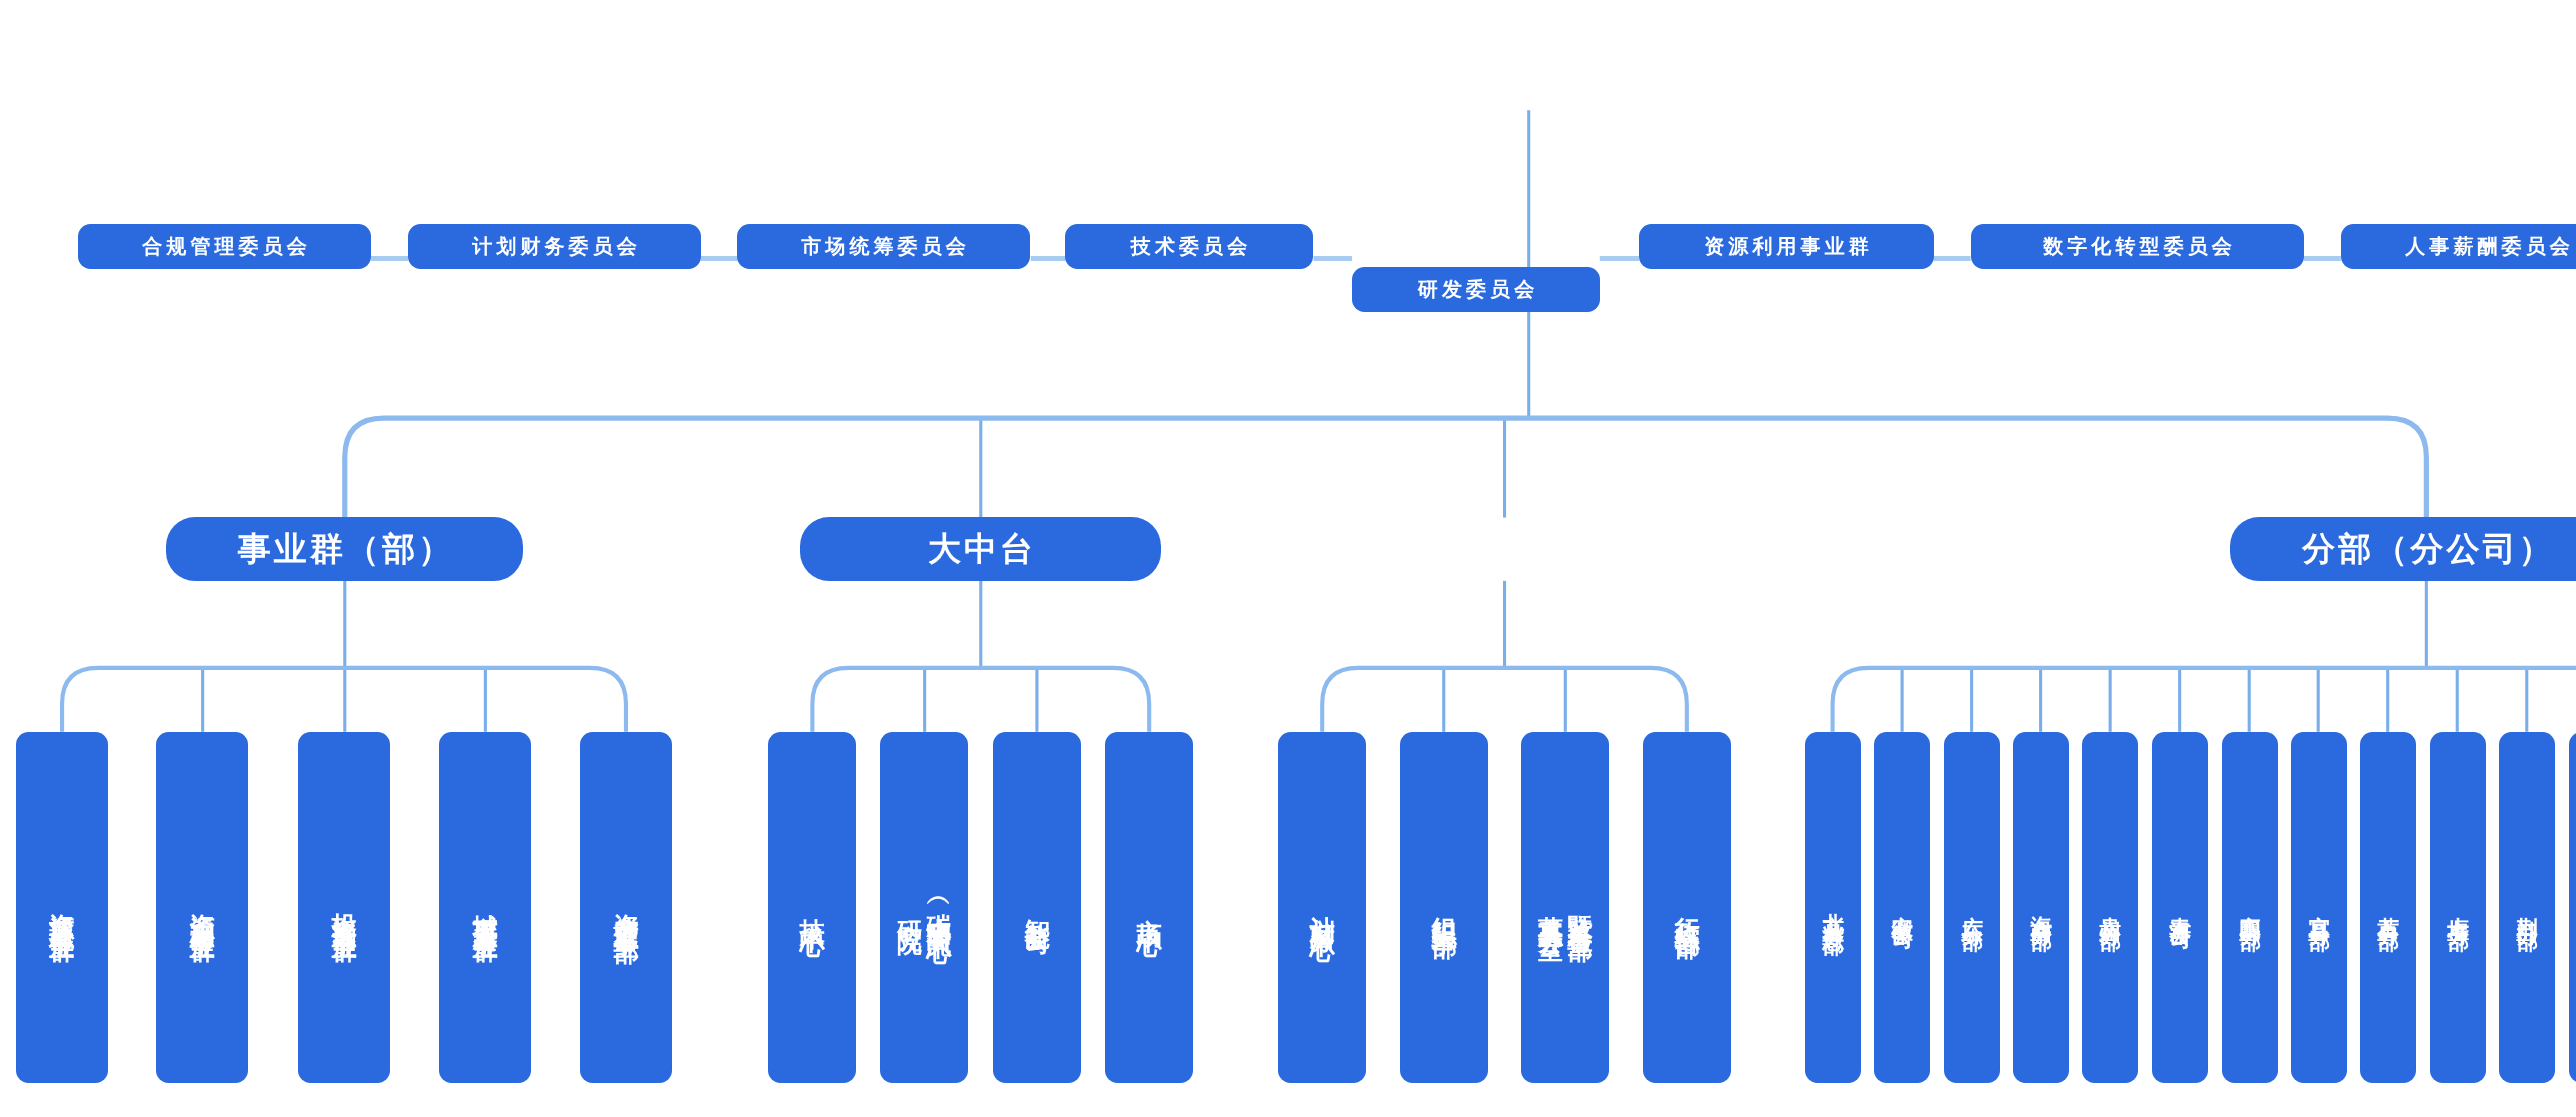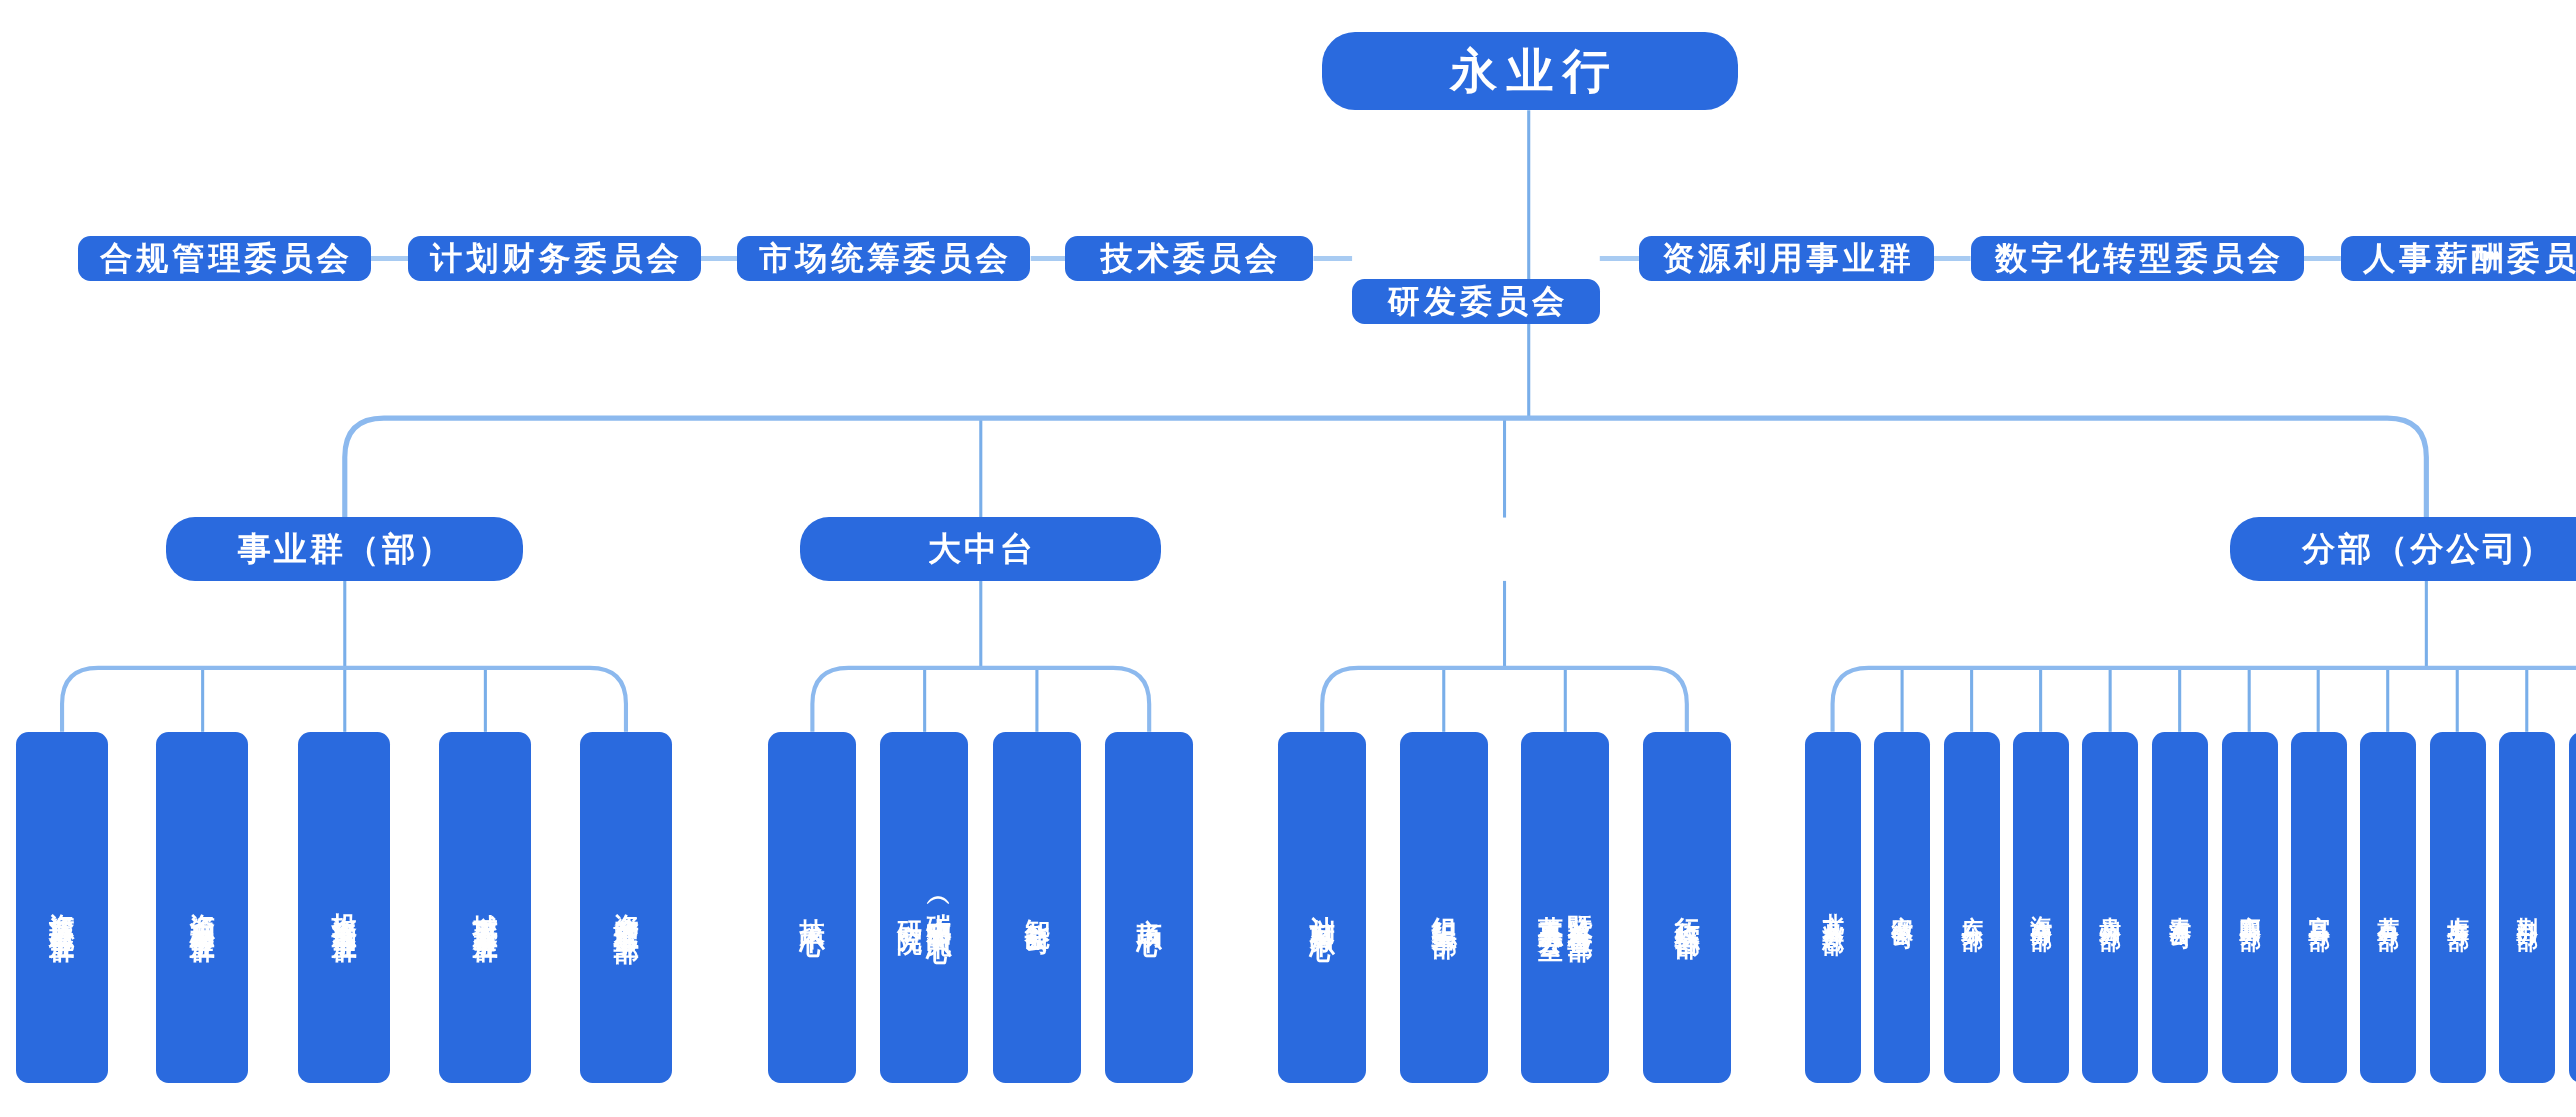--- a/index.html
+++ b/index.html
@@ -26,22 +26,22 @@
     display:flex;align-items:center;justify-content:center;
     font-weight:bold;
     text-align:center;
     box-sizing:border-box;
   }
   .root-pill{
     top:32px;height:78px;border-radius:33px;
     font-size:47px;letter-spacing:9.3px;text-indent:9.3px;
   }
   .committee-pill{
-    top:236px;height:45px;border-radius:12.4px;
-    font-size:32px;letter-spacing:4.1px;text-indent:4.1px;
+    top:224px;height:45px;border-radius:12.4px;
+    font-size:20px;letter-spacing:4.1px;text-indent:4.1px;
   }
   .branch-pill{
     top:517px;height:64px;border-radius:29px;
     font-size:33px;letter-spacing:3.1px;text-indent:3.1px;
   }
   .leaf{
     position:absolute;
     top:732px;height:351px;
     background:var(--blue);
     border-radius:12.4px;
@@ -114,21 +114,20 @@
     </g>
 
     <g stroke="#8cb9ee" stroke-width="8" fill="none">
       <path d="M119 1421V1367Q119 1297 189 1297H1144Q1214 1297 1214 1367V1421"></path>
       <path d="M1576 1421V1367Q1576 1297 1646 1297H2160Q2230 1297 2230 1367V1421"></path>
       <path d="M2566 1421V1367Q2566 1297 2636 1297H3204Q3274 1297 3274 1367V1421"></path>
       <path d="M3557 1421V1367Q3557 1297 3627 1297H5644Q5714 1297 5714 1367V1421"></path>
     </g>
   </svg>
 
-  <div class="pill root-pill" style="left:1322px;width:416px;">永业行</div>
 
   <div class="pill committee-pill" style="left:78px;width:293px;">合规管理委员会</div>
   <div class="pill committee-pill" style="left:408px;width:293px;">计划财务委员会</div>
   <div class="pill committee-pill" style="left:1065px;width:248px;">技术委员会</div>
   <div class="pill committee-pill" style="left:737px;width:293px;">市场统筹委员会</div>
   <div class="pill committee-pill" style="left:1352px;width:248px;margin-top:43px;">研发委员会</div>
   <div class="pill committee-pill" style="left:1639px;width:295px;">资源利用事业群</div>
   <div class="pill committee-pill" style="left:1971px;width:333px;">数字化转型委员会</div>
   <div class="pill committee-pill" style="left:2341px;width:293px;">人事薪酬委员会</div>
 

